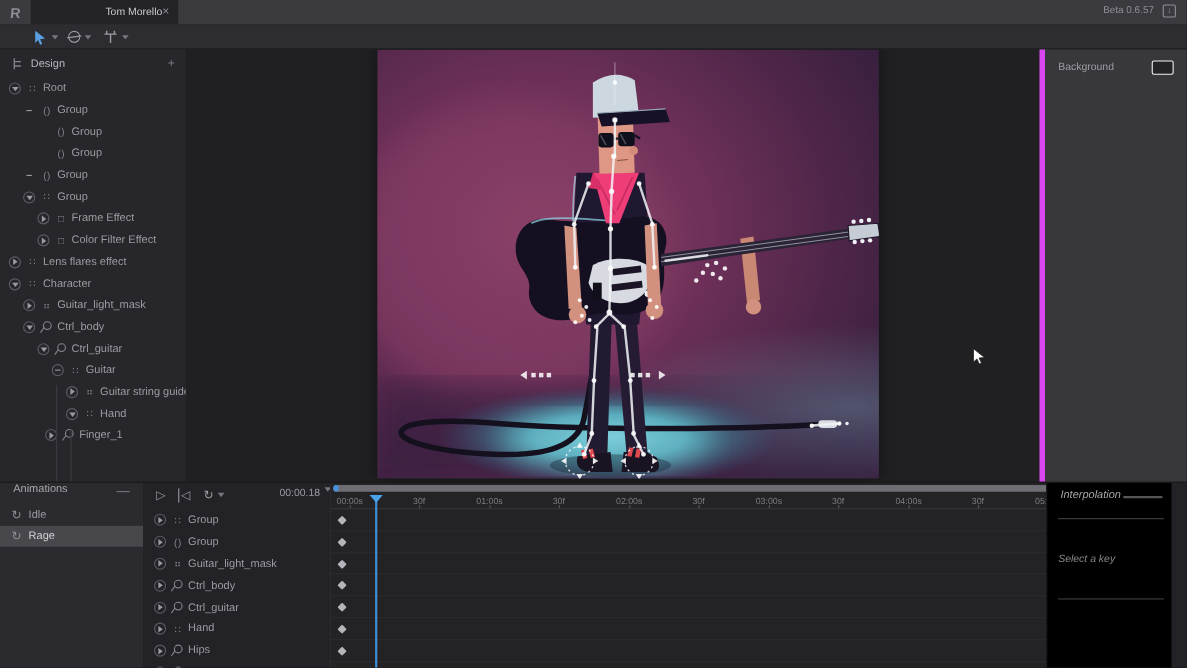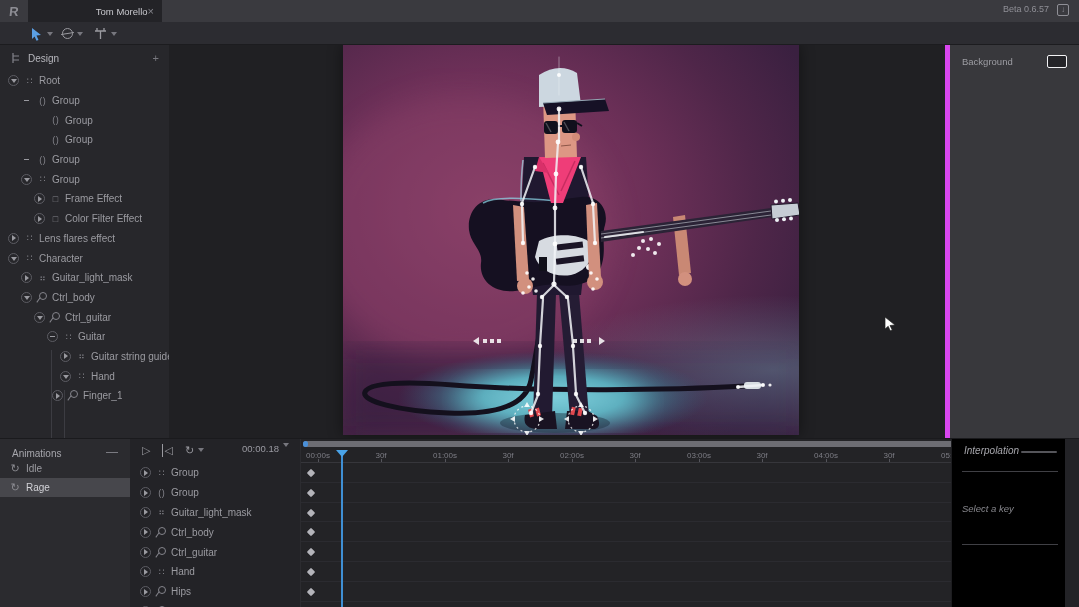--- a/index.html
+++ b/index.html
@@ -55,29 +55,29 @@
 
   
   #inspector{position:absolute;left:945px;top:45px;width:134px;height:393px;background:#38383c;border-left:5px solid #d946ef;}
   #bg-row{display:flex;align-items:center;padding:10px 12px;}
   #bg-row .lbl{color:#9d9da3;font-size:9.5px;flex:1;}
   #bg-swatch{width:20px;height:13px;border:1.5px solid #f2f2f4;background:#242428;border-radius:2px;}
 
   
   #bottom{position:absolute;left:0;top:438px;width:1079px;height:169px;background:#232327;border-top:1px solid #1a1a1d;}
   #anim-panel{position:absolute;left:0;top:0;width:130px;height:169px;background:#2b2b2f;}
-  #anim-head{height:20px;display:flex;align-items:flex-end;padding:0 12px;color:#a6a6ac;font-size:10px;}
+  #anim-head{height:20px;display:flex;align-items:flex-start;padding:0 12px;color:#a6a6ac;font-size:10px;}
   #anim-head .minus{margin-left:auto;color:#85858c;font-size:12px;}
   .anim-item{height:19px;display:flex;align-items:center;padding:0 10px;color:#9b9ba1;font-size:10px;}
   .anim-item .t-icon{font-size:11px;margin-right:6px;color:#8d8d93;}
   .anim-item.sel{background:#47474c;color:#d2d2d7;}
 
   #transport{position:absolute;left:130px;top:0;width:170px;height:22px;display:flex;align-items:center;color:#9a9aa0;}
   #transport .btn{margin-left:12px;font-size:11px;display:flex;align-items:center;}
-  #time-display{position:absolute;left:242px;top:4px;width:66px;color:#9a9aa2;font-size:9.5px;display:flex;align-items:flex-start;}
+  #time-display{position:absolute;left:254px;top:4px;width:66px;color:#9a9aa2;font-size:9.5px;display:flex;align-items:flex-start;}
 
   #track-list{position:absolute;left:130px;top:24px;width:170px;height:145px;overflow:hidden;}
   .track-row{height:19.8px;display:flex;align-items:center;padding-left:10px;white-space:nowrap;}
 
   #keys{position:absolute;left:300px;top:0;width:665px;height:169px;background:#232326;overflow:hidden;border-left:1px solid #2c2c30;}
   #tl-scroll{position:absolute;left:2px;top:2px;width:661px;height:6px;background:#6d6d73;border-radius:3px;}
   #tl-scroll::before,#tl-scroll::after{content:"";position:absolute;top:0;width:5px;height:6px;background:#4a90d9;border-radius:3px;}
   #tl-scroll::before{left:0;} #tl-scroll::after{right:0;}
   #ruler{position:absolute;left:0;top:10px;width:665px;height:14px;border-bottom:1px solid #36363b;}
   .rlabel{position:absolute;top:2px;transform:translateX(-50%);color:#7d7d85;font-size:8px;white-space:nowrap;}
@@ -247,21 +247,21 @@
           <span class="t-icon glyph-icon">⠶</span>
           <span class="tree-label">Guitar string guide</span>
         </div>
         <div class="tree-row" style="padding-left: 60px;">
           <span class="exp">
             <span class="tri-d"></span>
           </span>
           <span class="t-icon glyph-icon">∷</span>
           <span class="tree-label">Hand</span>
         </div>
-        <div class="tree-row" style="padding-left: 52px;">
+        <div class="tree-row" style="padding-left: 41px;">
           <span class="exp">
             <span class="tri-r"></span>
           </span>
           <span class="t-icon pin-icon"></span>
           <span class="tree-label">Finger_1</span>
         </div>
       </div>
     <div class="vline" style="left:51px;top:305px;height:125px"></div>
     <div class="vline" style="left:64px;top:345px;height:80px"></div>
   </div>

